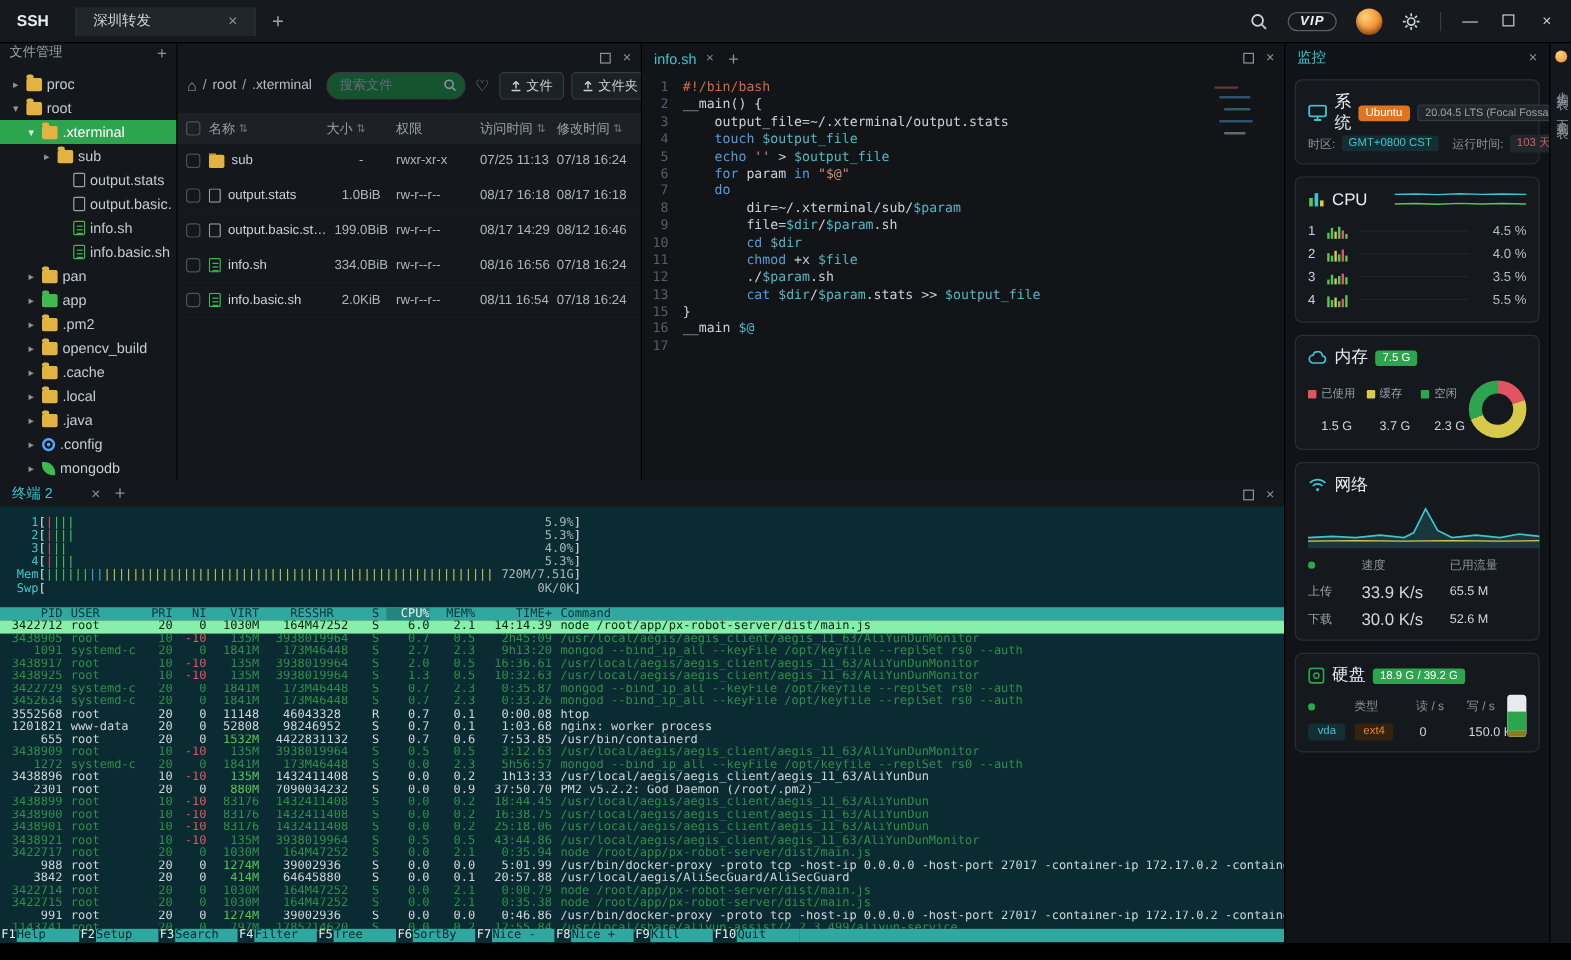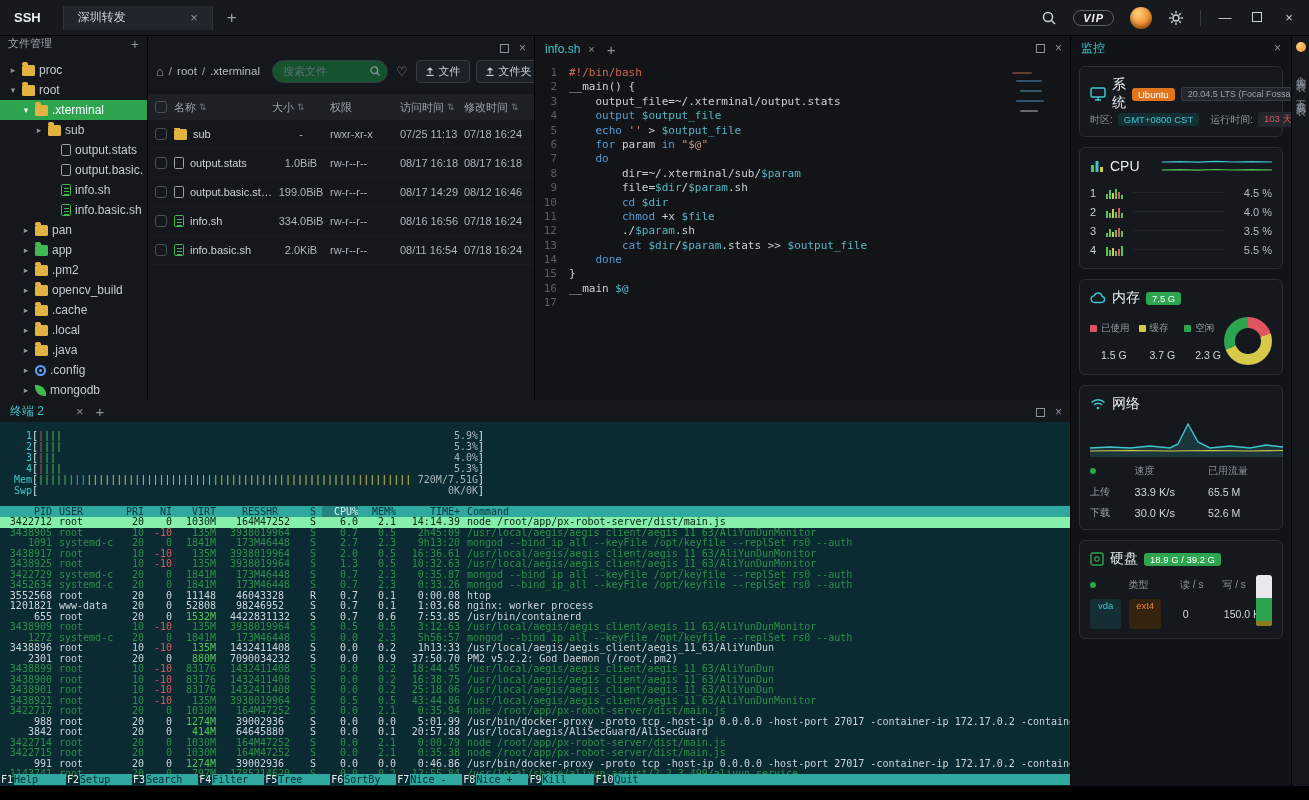--- a/index.html
+++ b/index.html
@@ -168,29 +168,29 @@
 .donut::after{content:"";position:absolute;inset:11px;border-radius:50%;background:#15181d}
 .net-chart{margin-top:4px}
 .net-table{margin-top:4px;font-size:10px}
 .net-head{display:flex;color:#8b949e;align-items:center}
 .net-dotcell{width:46px;display:flex;align-items:center}
 .gdot{width:6px;height:6px;border-radius:50%;background:#2da44e;display:inline-block}
 .net-col-speed{width:76px}
 .net-col-used{width:66px}
 .net-row{display:flex;margin-top:7px;align-items:center}
 .net-label{width:46px;color:#98a1ab}
-.net-speed{width:76px;color:#d0d7de;font-size:11px}
+.net-speed{width:76px;color:#d0d7de;font-size:14px}
 .net-used{width:66px;color:#d0d7de;font-size:10.5px}
 .disk-head{display:flex;font-size:10px;color:#8b949e;margin-top:10px;align-items:center}
 .dh-spacer{width:42px;display:flex;align-items:center}
 .dh-type{width:56px}
 .dh-read{width:46px}
 .dh-write{width:54px}
 .disk-row{display:flex;align-items:center;margin-top:7px;font-size:10px}
-.dbadge{border-radius:3px;padding:0 5px;font-size:9.5px;height:30px;line-height:14px}
+.dbadge{border-radius:3px;padding:0 5px;font-size:9.5px;height:14px;line-height:14px}
 .dbadge-teal{background:#152e33;color:#3fc5cf;width:34px;text-align:center;margin-right:8px}
 .dbadge-orange{background:#33230f;color:#e8833a;width:34px;text-align:center;margin-right:22px}
 .disk-read{width:46px;color:#d0d7de;font-size:10.5px}
 .disk-write{width:54px;color:#d0d7de;font-size:10.5px}
 .gauge{position:absolute;right:10px;top:34px;bottom:12px;width:16px;background:#e8eaed;border-radius:3px;overflow:hidden;display:flex;flex-direction:column;justify-content:flex-end}
 .gauge-fill{height:46%;background:#2da44e}
 .gauge-base{height:5px;background:#8f7a1e}
 
 
 .rstrip{position:absolute;top:36px;left:1291px;width:18px;height:750px;background:#14171b;border-left:1px solid #000;display:flex;flex-direction:column;align-items:center;padding-top:6px;gap:16px}
@@ -492,21 +492,21 @@
         <div class="code-line">
           <span class="ln">2</span>
           <span class="lt"><span class="tok-pln">__main() {</span></span>
         </div>
         <div class="code-line">
           <span class="ln">3</span>
           <span class="lt"><span class="tok-pln">    output_file=~/.xterminal/output.stats</span></span>
         </div>
         <div class="code-line">
           <span class="ln">4</span>
-          <span class="lt"><span class="tok-kw">    output </span><span class="tok-var">$output_file</span></span>
+          <span class="lt"><span class="tok-kw">    touch </span><span class="tok-var">$output_file</span></span>
         </div>
         <div class="code-line">
           <span class="ln">5</span>
           <span class="lt"><span class="tok-kw">    echo </span><span class="tok-str">''</span><span class="tok-pln"> &gt; </span><span class="tok-var">$output_file</span></span>
         </div>
         <div class="code-line">
           <span class="ln">6</span>
           <span class="lt"><span class="tok-kw">    for </span><span class="tok-pln">param </span><span class="tok-kw">in </span><span class="tok-str">"$@"</span></span>
         </div>
         <div class="code-line">
@@ -529,24 +529,20 @@
           <span class="ln">11</span>
           <span class="lt"><span class="tok-kw">        chmod </span><span class="tok-pln">+x </span><span class="tok-var">$file</span></span>
         </div>
         <div class="code-line">
           <span class="ln">12</span>
           <span class="lt"><span class="tok-pln">        ./</span><span class="tok-var">$param</span><span class="tok-pln">.sh</span></span>
         </div>
         <div class="code-line">
           <span class="ln">13</span>
           <span class="lt"><span class="tok-kw">        cat </span><span class="tok-var">$dir</span><span class="tok-pln">/</span><span class="tok-var">$param</span><span class="tok-pln">.stats &gt;&gt; </span><span class="tok-var">$output_file</span></span>
-        </div>
-        <div class="code-line">
-          <span class="ln">14</span>
-          <span class="lt"><span class="tok-kw">    done</span></span>
         </div>
         <div class="code-line">
           <span class="ln">15</span>
           <span class="lt"><span class="tok-pln">}</span></span>
         </div>
         <div class="code-line">
           <span class="ln">16</span>
           <span class="lt"><span class="tok-pln">__main </span><span class="tok-var">$@</span></span>
         </div>
         <div class="code-line">

